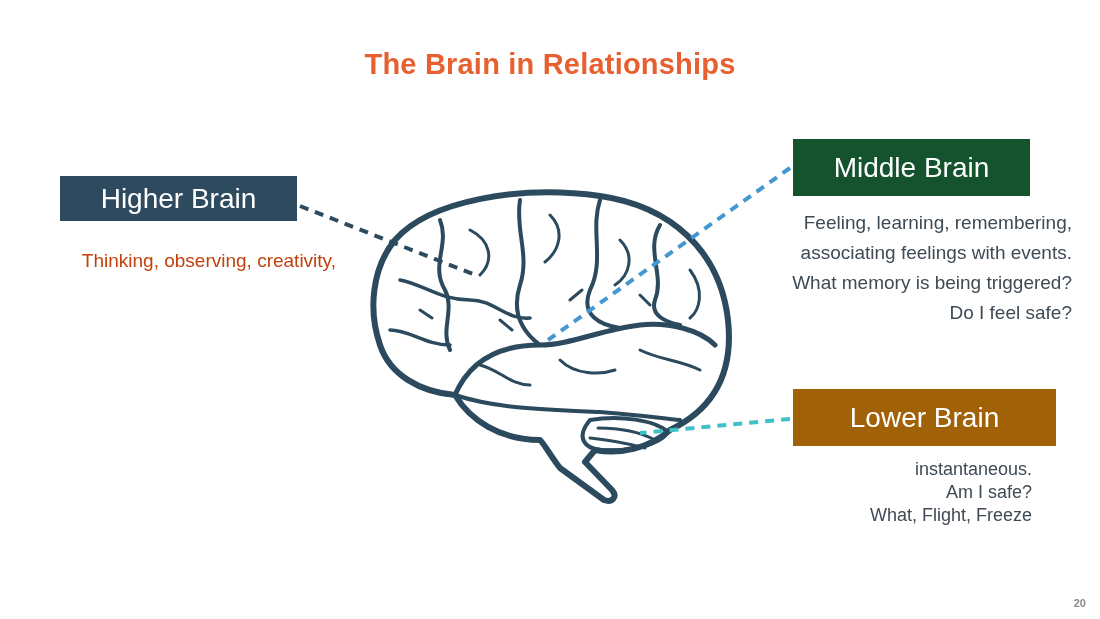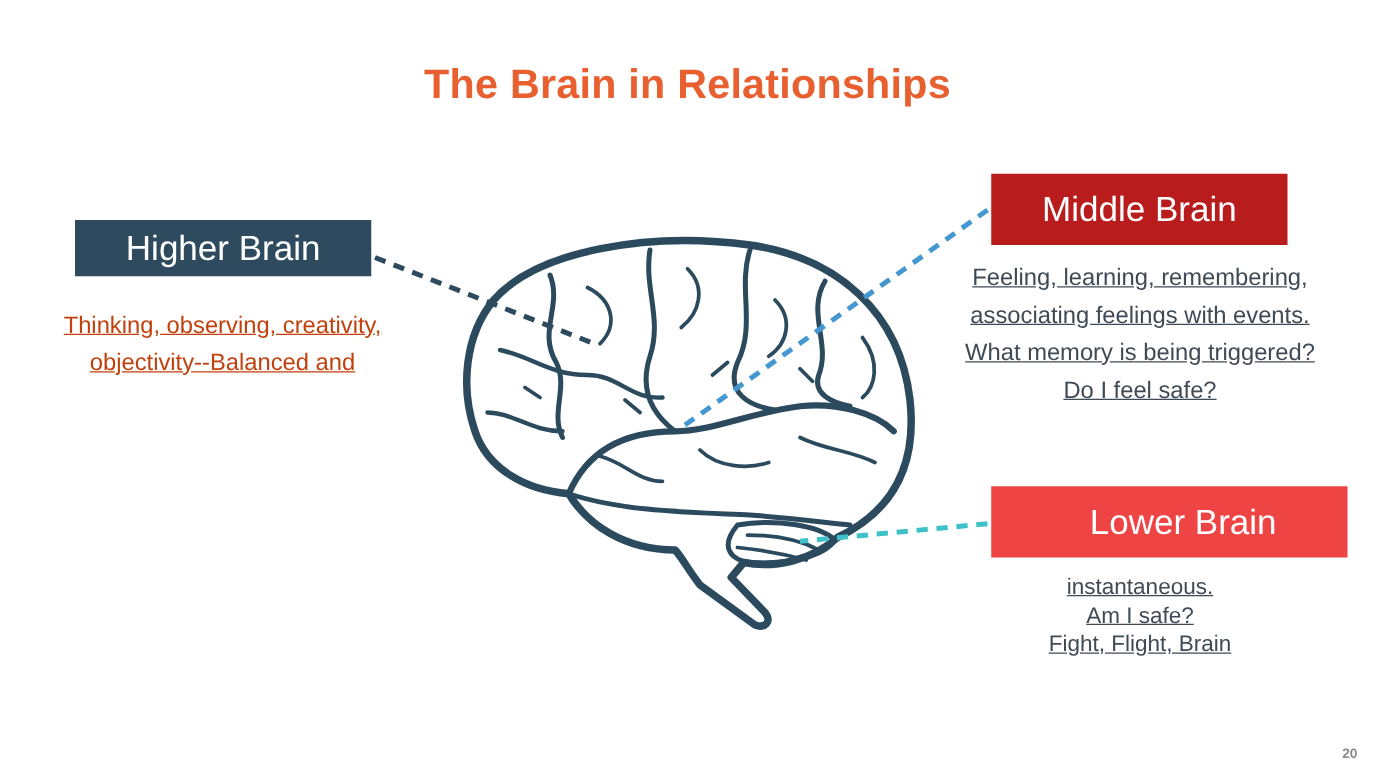--- a/index.html
+++ b/index.html
@@ -1,25 +1,25 @@
 <!DOCTYPE html>
 <html><head>
 <meta charset="utf-8">
 <style>
   html, body { margin: 0; padding: 0; background: #ffffff; }
   body { width: 1100px; height: 619px; position: relative; overflow: hidden;
          font-family: "Liberation Sans", sans-serif; }
   .title { position: absolute; left: 0; width: 1100px; top: 48px; text-align: center;
-           font-size: 33px; font-weight: bold; color: #e8602f; letter-spacing: 0.2px; }
+           font-size: 29px; font-weight: bold; color: #e8602f; letter-spacing: 0.2px; }
   .label-box { position: absolute; color: #ffffff; font-size: 28px; text-align: center;
                display: flex; align-items: center; justify-content: center; }
   .higher-box { left: 60px; top: 176px; width: 237px; height: 45px; background: #2e4a5f; }
-  .middle-box { left: 793px; top: 139px; width: 237px; height: 57px; background: #b91c1c; }
-  .lower-box  { left: 793px; top: 389px; width: 263px; height: 57px; background: #ef4444; padding-left: 22px; }
-  .desc { position: absolute; color: #3f4a55; text-align: center; text-decoration: underline; }
+  .middle-box { left: 793px; top: 139px; width: 237px; height: 57px; background: #14532d; }
+  .lower-box  { left: 793px; top: 389px; width: 263px; height: 57px; background: #a16207; }
+  .desc { position: absolute; color: #3f4a55; text-align: right; }
   .higher-desc { left: 20px; width: 316px; top: 246px; font-size: 19px; line-height: 30px; color: #c2410c; }
   .middle-desc { left: 752px; width: 320px; top: 208px; font-size: 19px; line-height: 30px; }
   .lower-desc  { left: 792px; width: 240px; top: 458px; font-size: 18px; line-height: 23px; }
   .desc-line { display: block; white-space: nowrap; }
   .page-num { position: absolute; right: 14px; top: 597px; font-size: 11px; color: #8a8a8a; font-weight: bold; }
   svg.art { position: absolute; left: 0; top: 0; }
 </style>
 </head>
 <body>
 
@@ -56,35 +56,34 @@
   <line x1="300" y1="206" x2="478" y2="276" stroke="#2e4a5f" stroke-width="4" stroke-dasharray="9 7"></line>
   <line x1="790" y1="168" x2="548" y2="340" stroke="#4497d0" stroke-width="4" stroke-dasharray="9 7"></line>
   <line x1="790" y1="419" x2="640" y2="433" stroke="#3ec1c8" stroke-width="4" stroke-dasharray="9 7"></line>
 </svg>
 
 <div class="label-box higher-box">
   <span>Higher Brain</span>
 </div>
 <div class="desc higher-desc">
   <span class="desc-line">Thinking, observing, creativity,</span>
-  <span class="desc-line">objectivity--Balanced and</span>
 </div>
 
 <div class="label-box middle-box">
   <span>Middle Brain</span>
 </div>
 <div class="desc middle-desc">
   <span class="desc-line">Feeling, learning, remembering,</span>
   <span class="desc-line">associating feelings with events.</span>
   <span class="desc-line">What memory is being triggered?</span>
   <span class="desc-line">Do I feel safe?</span>
 </div>
 
 <div class="label-box lower-box">
   <span>Lower Brain</span>
 </div>
 <div class="desc lower-desc">
   <span class="desc-line">instantaneous.</span>
   <span class="desc-line">Am I safe?</span>
-  <span class="desc-line">Fight, Flight, Brain</span>
+  <span class="desc-line">What, Flight, Freeze</span>
 </div>
 
 <div class="page-num">20</div>
 
 </body></html>

